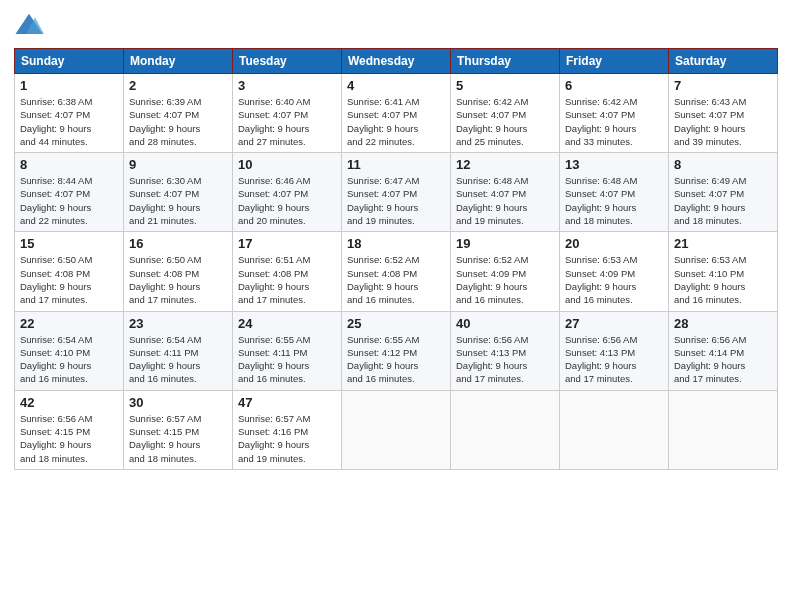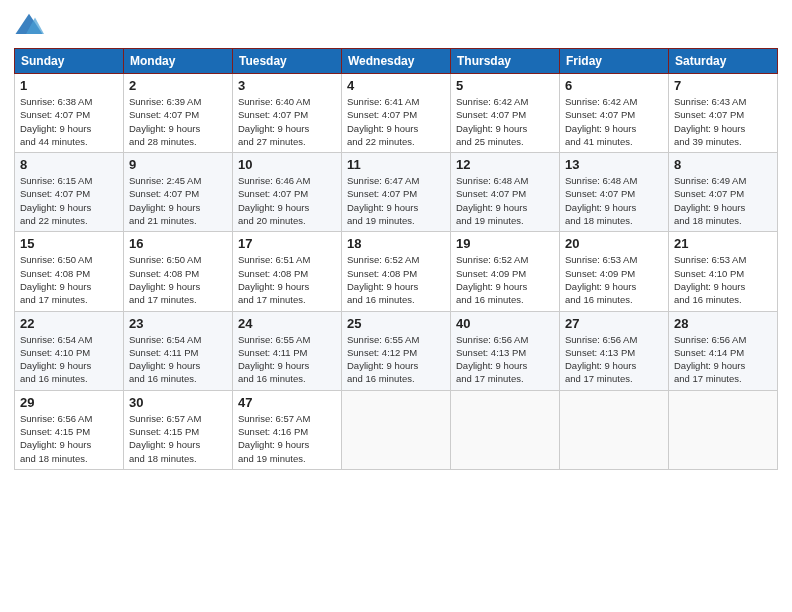--- a/index.html
+++ b/index.html
@@ -177,47 +177,47 @@
             <span>Daylight: 9 hours</span><br>
             <span>and 25 minutes.</span>
           </div>
         </td>
           <td>
           <span class="day-num">6</span>
           <div class="day-info">
             <span>Sunrise: 6:42 AM</span><br>
             <span>Sunset: 4:07 PM</span><br>
             <span>Daylight: 9 hours</span><br>
-            <span>and 41 minutes.</span>
+            <span>and 33 minutes.</span>
           </div>
         </td>
           <td>
           <span class="day-num">7</span>
           <div class="day-info">
             <span>Sunrise: 6:43 AM</span><br>
             <span>Sunset: 4:07 PM</span><br>
             <span>Daylight: 9 hours</span><br>
             <span>and 39 minutes.</span>
           </div>
         </td>
         </tr>
         <tr>
           <td>
           <span class="day-num">8</span>
           <div class="day-info">
-            <span>Sunrise: 6:15 AM</span><br>
+            <span>Sunrise: 8:44 AM</span><br>
             <span>Sunset: 4:07 PM</span><br>
             <span>Daylight: 9 hours</span><br>
             <span>and 22 minutes.</span>
           </div>
         </td>
           <td>
           <span class="day-num">9</span>
           <div class="day-info">
-            <span>Sunrise: 2:45 AM</span><br>
+            <span>Sunrise: 6:30 AM</span><br>
             <span>Sunset: 4:07 PM</span><br>
             <span>Daylight: 9 hours</span><br>
             <span>and 21 minutes.</span>
           </div>
         </td>
           <td>
           <span class="day-num">10</span>
           <div class="day-info">
             <span>Sunrise: 6:46 AM</span><br>
             <span>Sunset: 4:07 PM</span><br>
@@ -387,21 +387,21 @@
           <div class="day-info">
             <span>Sunrise: 6:56 AM</span><br>
             <span>Sunset: 4:14 PM</span><br>
             <span>Daylight: 9 hours</span><br>
             <span>and 17 minutes.</span>
           </div>
         </td>
         </tr>
         <tr>
           <td>
-          <span class="day-num">29</span>
+          <span class="day-num">42</span>
           <div class="day-info">
             <span>Sunrise: 6:56 AM</span><br>
             <span>Sunset: 4:15 PM</span><br>
             <span>Daylight: 9 hours</span><br>
             <span>and 18 minutes.</span>
           </div>
         </td>
           <td>
           <span class="day-num">30</span>
           <div class="day-info">

